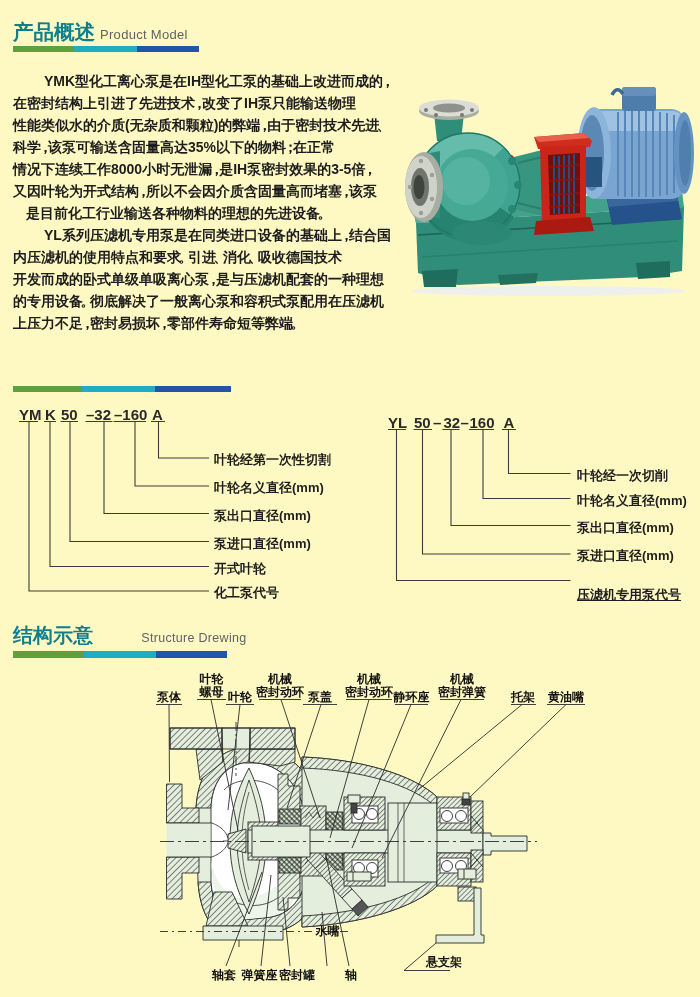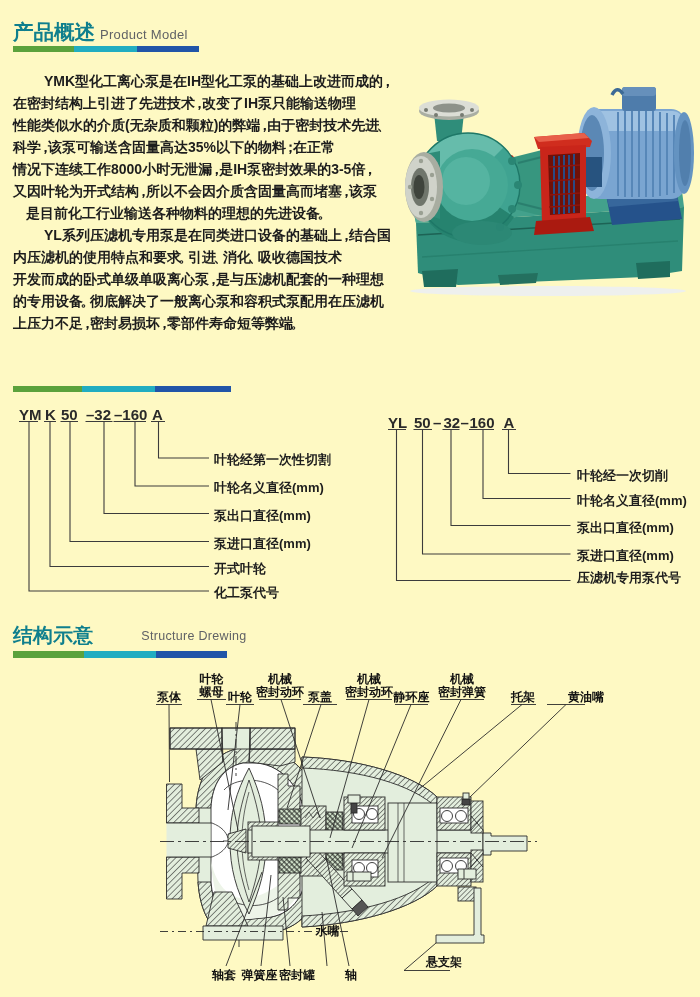--- a/index.html
+++ b/index.html
@@ -214,23 +214,23 @@
   <span class="codepart" style="left:433px;top:414px;">–</span>
   <span class="codepart" style="left:443.5px;top:414px;">32</span>
   <span class="codepart" style="left:460.5px;top:414px;">–</span>
   <span class="codepart" style="left:469.5px;top:414px;">160</span>
   <span class="codepart" style="left:503.5px;top:414px;">A</span>
 
   <span class="mlabel" style="left:577px;top:466.5px;">叶轮经一次切削</span>
   <span class="mlabel" style="left:577px;top:491.5px;">叶轮名义直径(mm)</span>
   <span class="mlabel" style="left:577px;top:518.5px;">泵出口直径(mm)</span>
   <span class="mlabel" style="left:577px;top:547px;">泵进口直径(mm)</span>
-  <span class="mlabel" style="left:577px;top:569px;">压滤机专用泵代号</span>
-
-  <div class="sec-head" style="top:622px;align-items:center;">
+  <span class="mlabel" style="left:577px;top:586px;text-decoration:underline;">压滤机专用泵代号</span>
+
+  <div class="sec-head" style="top:622px;">
     <span class="zh" style="font-size:19.8px;letter-spacing:0.3px;">结构示意</span>
     <span class="en" style="font-size:12.5px;margin-left:43px;">Structure Drewing</span>
   </div>
   <div class="sec-bar" style="top:651px;width:214px;">
     <i style="width:71px;background:#5ba23c"></i>
     <i style="width:72px;background:#21adc1"></i>
     <i style="width:71px;background:#2155a8"></i>
   </div>
 
   <svg id="drawsvg" style="left:50px;top:660px;" width="650" height="337" viewBox="50 660 650 337">
@@ -442,21 +442,21 @@
       <div class="dlabel" style="left: 411.5px; top: 691px;">
         <div>静环座</div>
       </div>
       <div class="dlabel" style="left: 462px; top: 672.5px;">
         <div>机械</div>
         <div>密封弹簧</div>
       </div>
       <div class="dlabel" style="left: 523px; top: 691px;">
         <div>托架</div>
       </div>
-      <div class="dlabel" style="left: 566px; top: 691px; margin-left: 20px;">
+      <div class="dlabel" style="left: 566px; top: 691px;">
         <div>黄油嘴</div>
       </div>
     </div>
   <div id="bottomlabels">
       <div class="dlabel" style="left: 224px; top: 969px;">轴套</div>
       <div class="dlabel" style="left: 259.5px; top: 969px;">弹簧座</div>
       <div class="dlabel" style="left: 297px; top: 969px;">密封罐</div>
       <div class="dlabel" style="left: 327.5px; top: 919px; margin-top: 6px;">水嘴</div>
       <div class="dlabel" style="left: 351px; top: 969px;">轴</div>
       <div class="dlabel" style="left: 444px; top: 956px;">悬支架</div>

